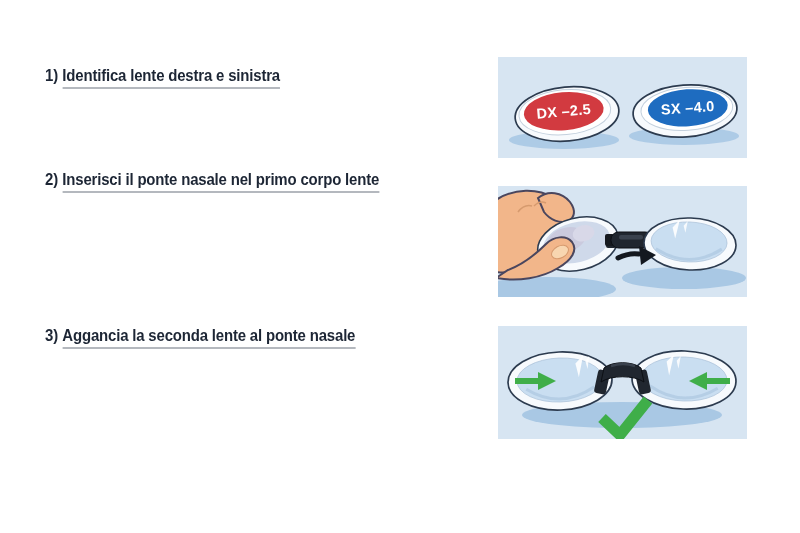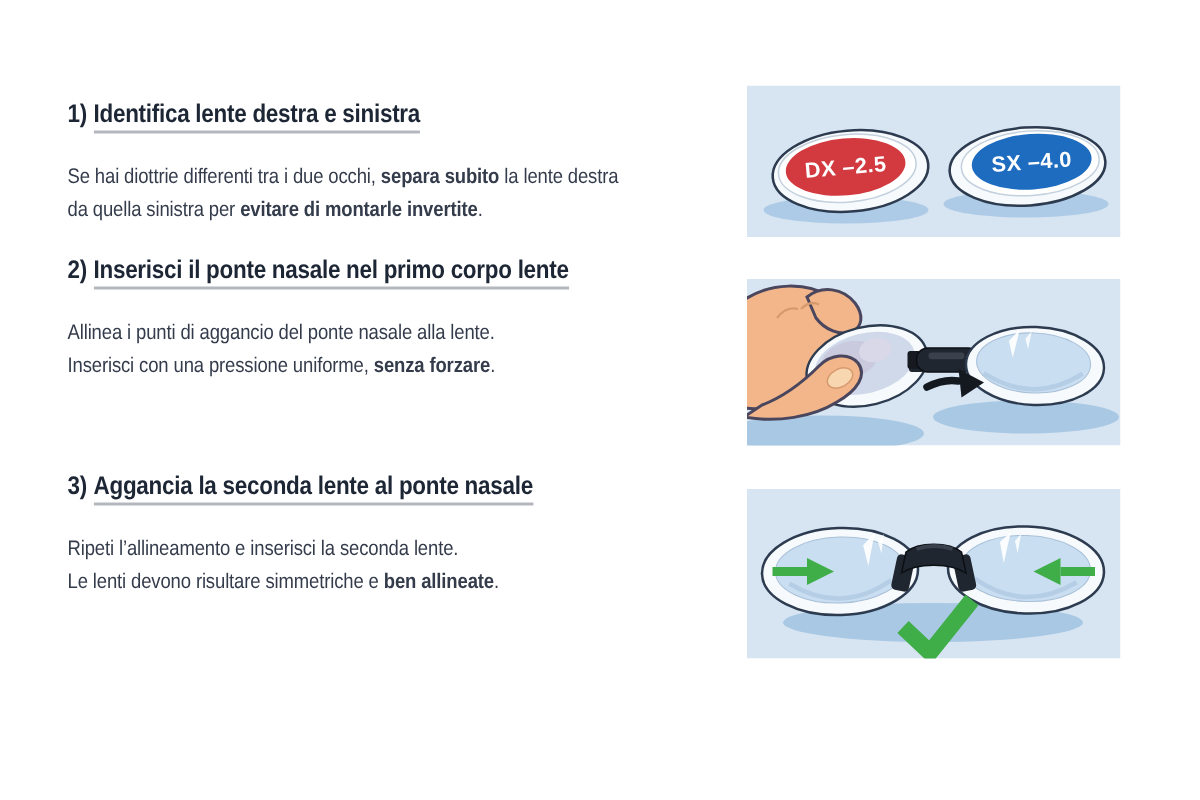--- a/index.html
+++ b/index.html
@@ -4,21 +4,21 @@
 <style>
   html,body{margin:0;padding:0}
   body{
     width:800px;height:533px;position:relative;overflow:hidden;
     background:#ffffff;
     font-family:"Liberation Sans",sans-serif;
   }
   .step{position:absolute;left:45px}
   #step1{top:64px}
   #step2{top:168px}
-  #step3{top:312px}
+  #step3{top:324px}
   .heading{
     font-size:17px;font-weight:bold;color:var(--heading_text);
     letter-spacing:-0.2px;line-height:24px;
   }
   .condense{transform:scaleX(0.88);transform-origin:0 0;white-space:nowrap}
   .heading .num{margin-right:5px}
   .heading .title{
     border-bottom:2px solid var(--underline);
     padding-bottom:2px;
   }
@@ -39,43 +39,31 @@
     text-anchor:middle;
   }
 </style>
 </head>
 <body>
 
 <section class="step" id="step1">
   <div class="heading condense">
     <span class="num">1)</span><span class="title">Identifica lente destra e sinistra</span>
   </div>
-  <div class="body">
-    <div class="line condense"><span>Se hai diottrie differenti tra i due occhi, </span><span class="b">separa subito</span><span> la lente destra</span></div>
-    <div class="line condense"><span>da quella sinistra per </span><span class="b">evitare di montarle invertite</span><span>.</span></div>
-  </div>
 </section>
 
 <section class="step" id="step2">
   <div class="heading condense">
     <span class="num">2)</span><span class="title">Inserisci il ponte nasale nel primo corpo lente</span>
   </div>
-  <div class="body">
-    <div class="line condense"><span>Allinea i punti di aggancio del ponte nasale alla lente.</span></div>
-    <div class="line condense"><span>Inserisci con una pressione uniforme, </span><span class="b">senza forzare</span><span>.</span></div>
-  </div>
 </section>
 
 <section class="step" id="step3">
   <div class="heading condense">
     <span class="num">3)</span><span class="title">Aggancia la seconda lente al ponte nasale</span>
-  </div>
-  <div class="body">
-    <div class="line condense"><span>Ripeti l’allineamento e inserisci la seconda lente.</span></div>
-    <div class="line condense"><span>Le lenti devono risultare simmetriche e </span><span class="b">ben allineate</span><span>.</span></div>
   </div>
 </section>
 
 <div class="panel" id="panel1">
   <svg width="249" height="101" viewBox="0 0 249 101">
     <rect width="249" height="101" fill="#d7e5f2"></rect>
     <ellipse cx="66" cy="83" rx="55" ry="9" opacity="0.9" fill="#a9c8e4"></ellipse>
     <ellipse cx="186" cy="79" rx="55" ry="9" opacity="0.9" fill="#a9c8e4"></ellipse>
     <g transform="rotate(-5 69 57)">
       <ellipse cx="69" cy="57" rx="52" ry="27" stroke="#2c3b4f" stroke-width="1.7" fill="#f7fafd"></ellipse>

